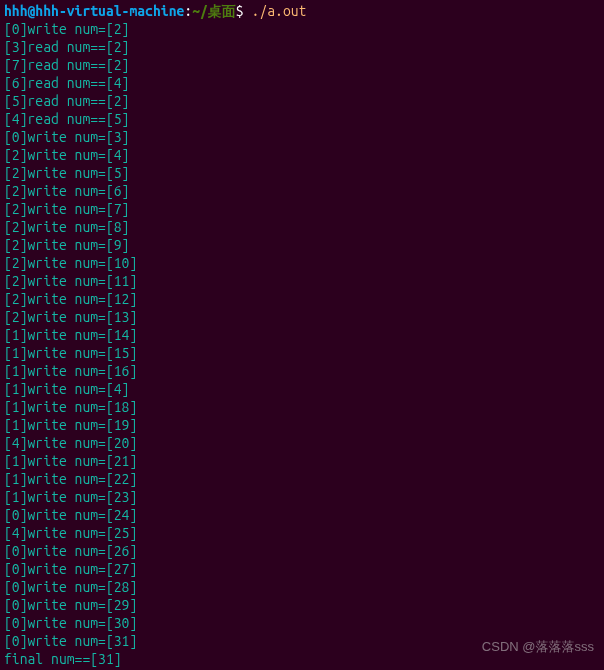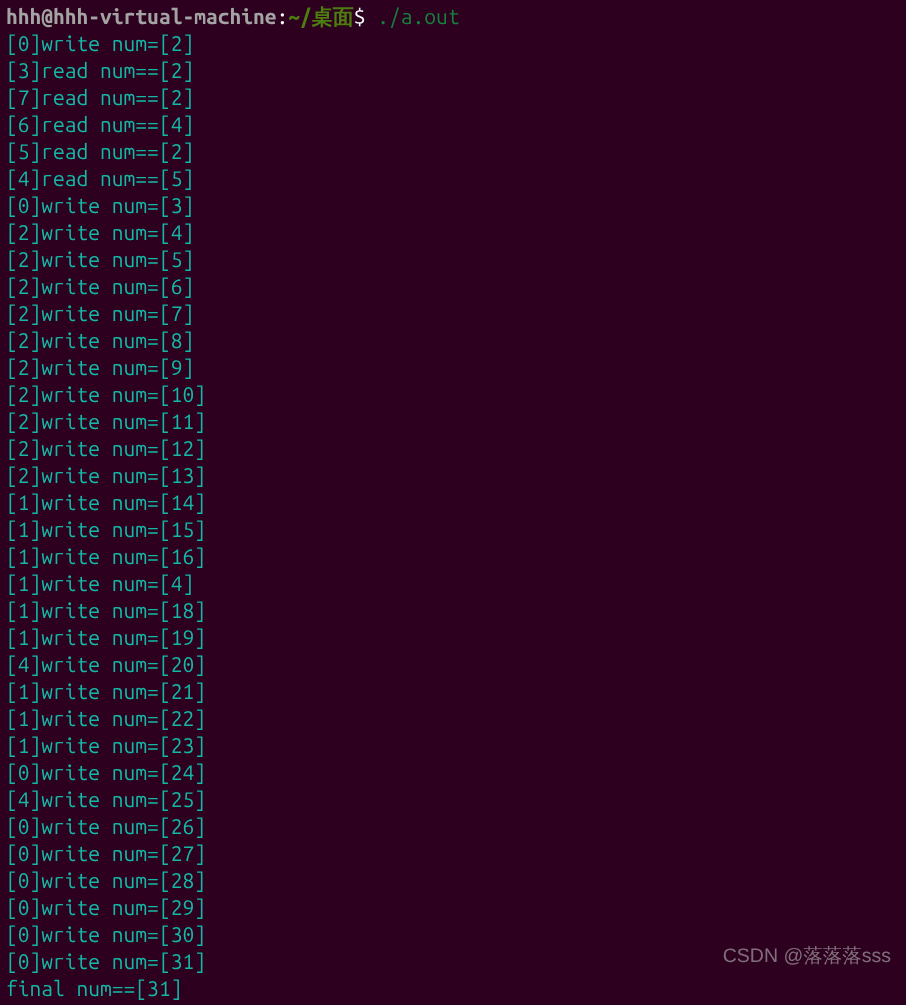--- a/index.html
+++ b/index.html
@@ -16,44 +16,44 @@
       width: 604px;
       height: 670px;
       overflow: hidden;
       position: relative;
       padding: 2px 4px;
     }
     .prompt-line {
       white-space: pre;
     }
     .prompt-user {
-      color: #a3a3a3;
+      color: #0ea5e9;
       font-weight: bold;
     }
     .prompt-colon {
       color: #ffffff;
     }
     .prompt-path {
       color: #4d7c0f;
       font-weight: bold;
     }
     .prompt-dollar {
       color: #ffffff;
     }
     .prompt-cmd {
-      color: #15803d;
+      color: #fdba74;
     }
     .output-line {
       color: #14b8a6;
       white-space: pre;
     }
     .watermark {
       position: absolute;
       right: 10px;
-      bottom: 24px;
+      bottom: 14px;
       color: rgba(200, 200, 200, 0.55);
       font-family: Arial, sans-serif;
       font-size: 13px;
       pointer-events: none;
     }
   </style>
 </head>
 <body>
 
 <div class="prompt-line"><span class="prompt-user">hhh@hhh-virtual-machine</span><span class="prompt-colon">:</span><span class="prompt-path">~/桌面</span><span class="prompt-dollar">$ </span><span class="prompt-cmd">./a.out</span></div>

